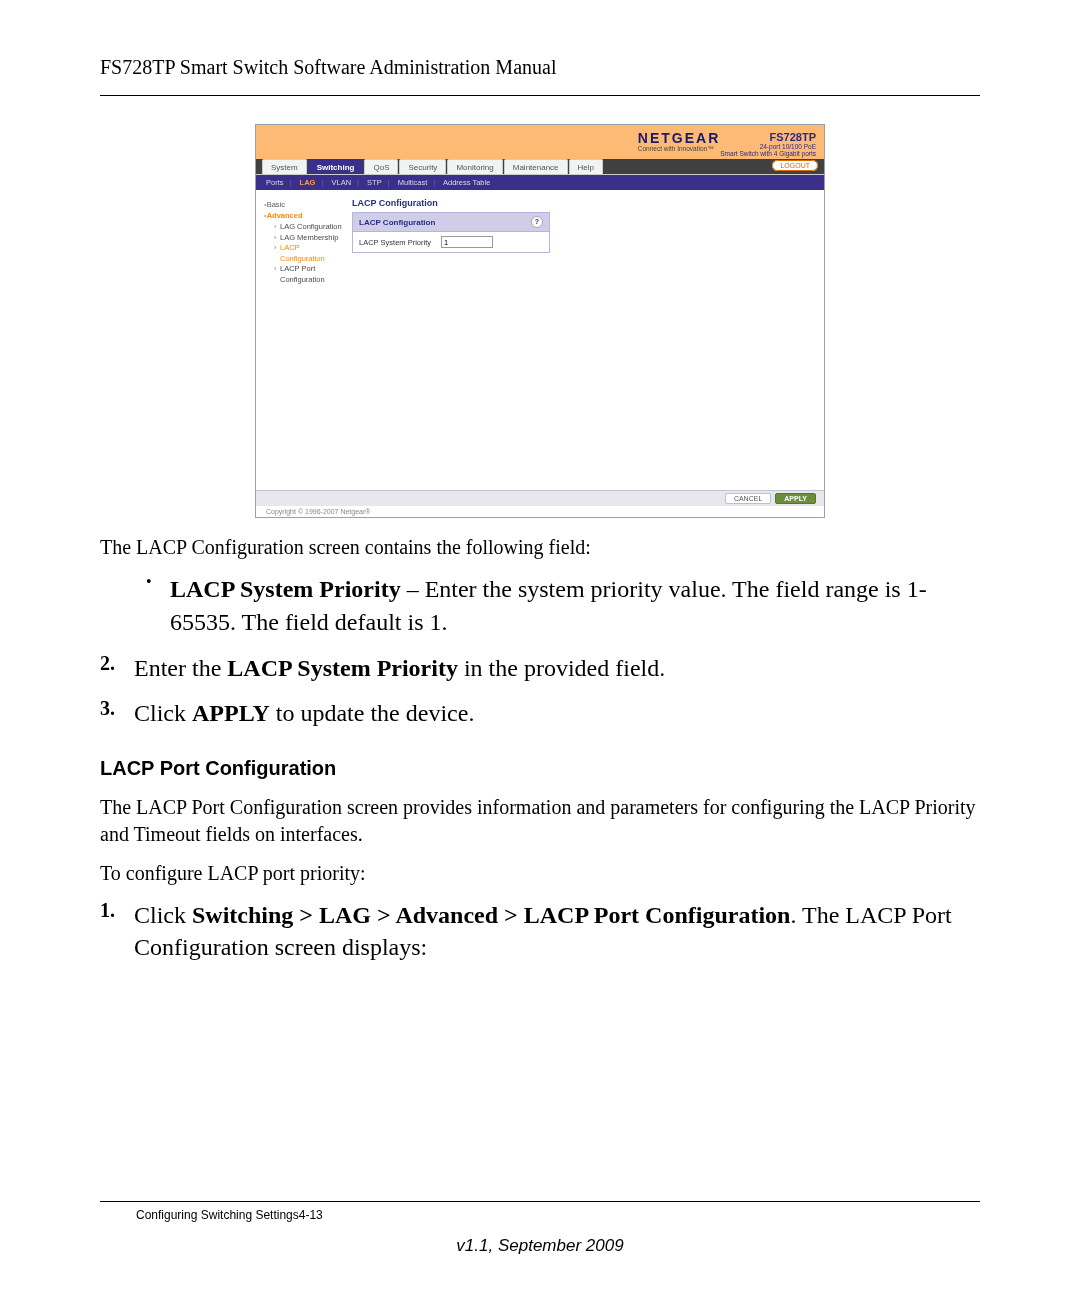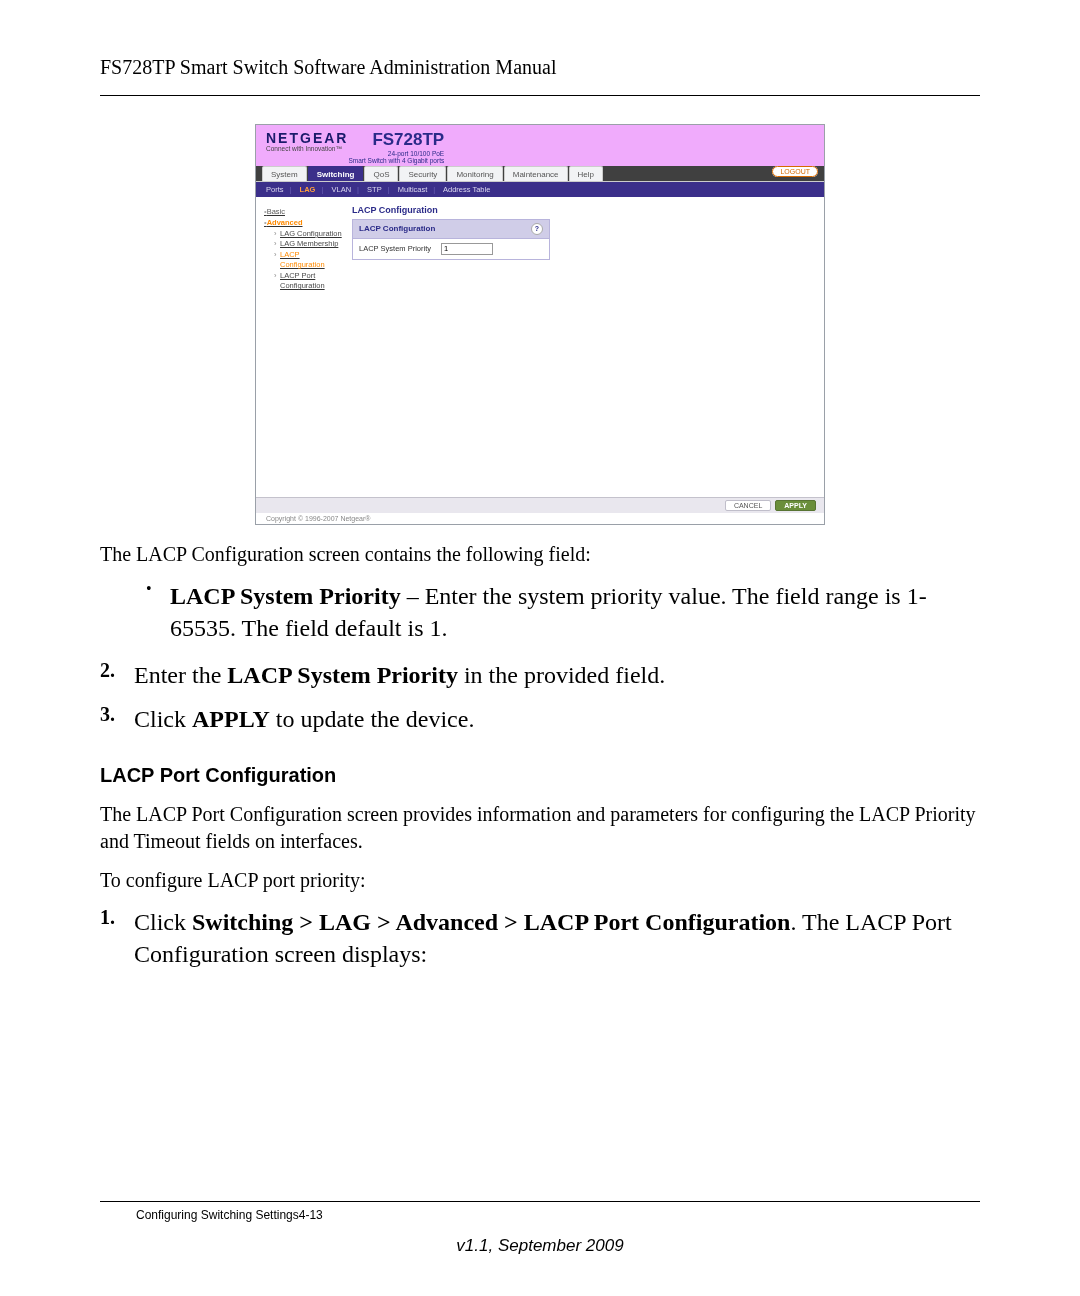--- a/index.html
+++ b/index.html
@@ -31,24 +31,24 @@
     margin: 0 auto 16px auto;
     border: 1px solid #9aa0a8;
     background: #fff;
     font-family: Arial, Helvetica, sans-serif;
     font-size: 8px;
     color: #333;
     position: relative;
   }
   .shot-head {
     display: flex;
-    justify-content: flex-start;
+    justify-content: flex-end;
     align-items: flex-start;
     padding: 6px 8px 2px 10px;
-    background: #f0abfc;
+    background: #fdba74;
   }
   .brand {
     display: flex;
     flex-direction: column;
   }
   .brand-word {
     font-size: 14px;
     font-weight: 900;
     letter-spacing: 2px;
     color: #1a1a6a;
@@ -56,21 +56,21 @@
   }
   .brand-tag {
     font-size: 6.5px;
     color: #444;
   }
   .product {
     text-align: right;
     line-height: 1.1;
   }
   .product-model {
-    font-size: 17px;
+    font-size: 11px;
     font-weight: bold;
     color: #2a2a88;
   }
   .product-sub {
     font-size: 6.5px;
     color: #2a2a88;
   }
   .tabs {
     display: flex;
     align-items: flex-end;
@@ -118,21 +118,20 @@
   .subtabs span.sep { color: #6a60b5; margin-right:6px; }
   .body-area {
     display: flex;
     background: #fff;
     min-height: 300px;
   }
   .side {
     width: 78px;
     padding: 8px 0 0 8px;
     font-size: 7.5px;
-    text-decoration: underline;
   }
   .side .grp { color:#5a5a5a; margin:2px 0; }
   .side .grp.bullet::before { content:"\2022 "; color:#aaa; }
   .side .active-grp { color:#ff8a00; font-weight:bold; }
   .side .item { color:#4a4a4a; margin-left:10px; line-height:1.4; position:relative; padding-left:6px; }
   .side .item::before { content:"\203A"; position:absolute; left:0; color:#888; }
   .side .item.selected { color:#ff8a00; }
   .panel {
     flex: 1;
     padding: 8px 10px;

